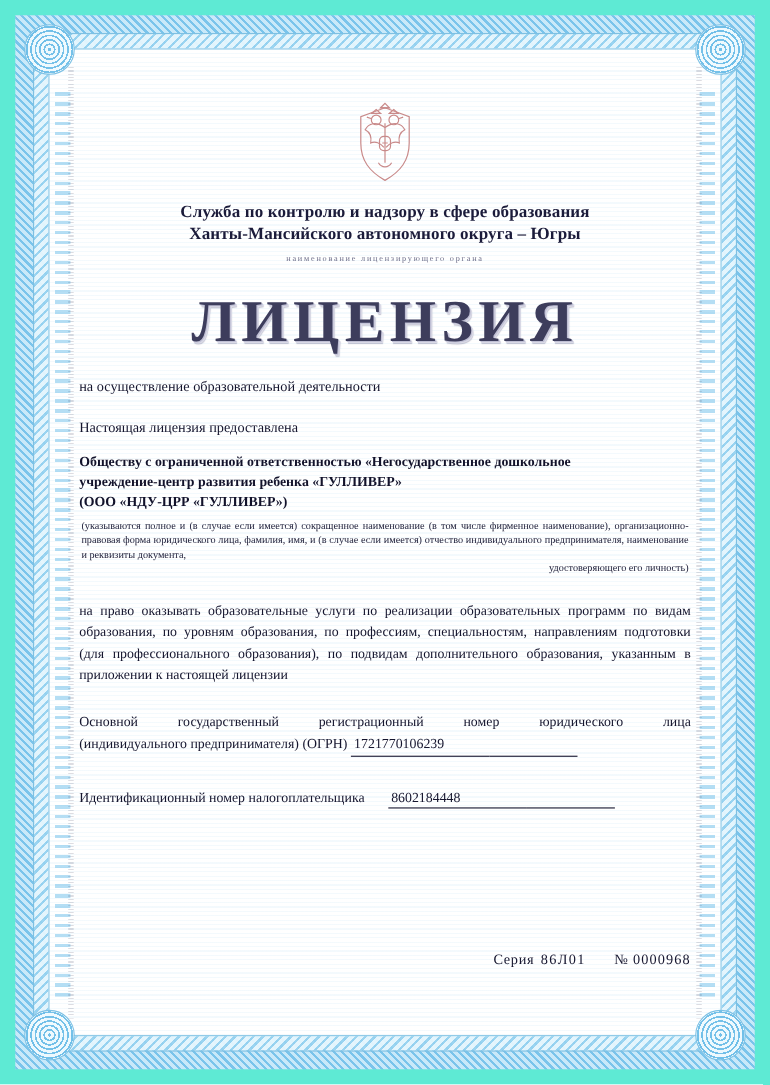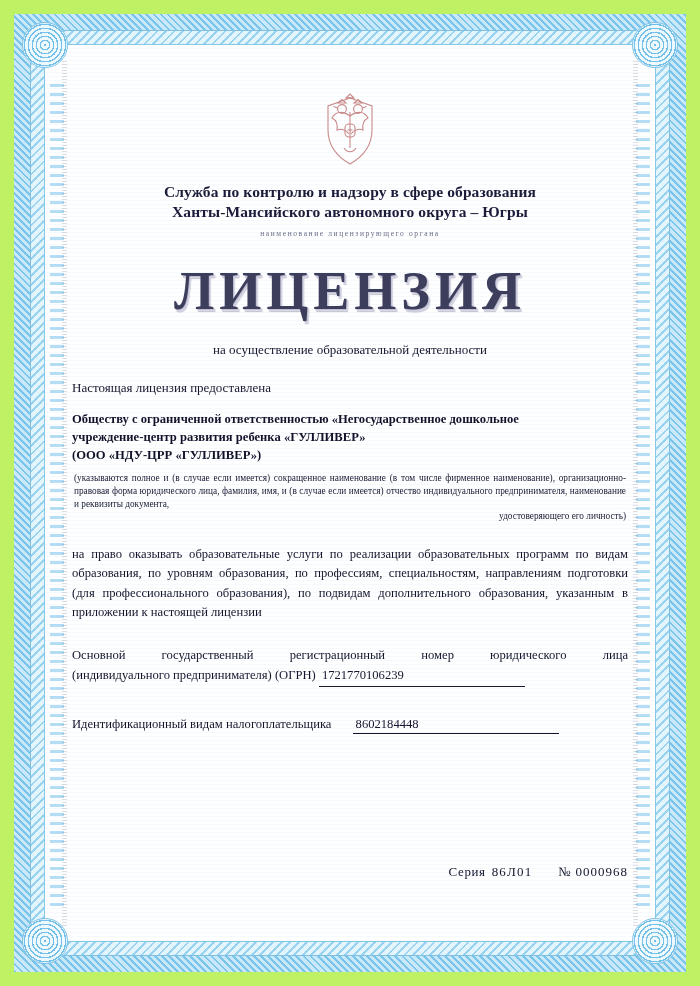--- a/index.html
+++ b/index.html
@@ -12,21 +12,21 @@
     height: 986px;
     font-family: "Liberation Serif", serif;
     overflow: hidden;
   }
 
   
   .page {
     position: relative;
     width: 700px;
     height: 986px;
-    background: #bef264;
+    background: #5eead4;
     box-sizing: border-box;
   }
 
   .border-outer {
     position: absolute;
     left: 14px;
     top: 14px;
     right: 14px;
     bottom: 14px;
     background:
@@ -165,21 +165,20 @@
   .numline {
     display: flex;
     justify-content: space-between;
     align-items: baseline;
     font-size: 13.5px;
     color: #15152e;
     margin-top: 18px;
   }
 
   .subject {
-    text-align: center;
     font-size: 13px;
     color: #15152e;
     margin-top: 20px;
   }
 
   .granted {
     font-size: 13px;
     color: #15152e;
     margin-top: 22px;
   }
@@ -354,21 +353,21 @@
 
     <div class="ogrn-block">
       <div class="ogrn-line1">Основной государственный регистрационный номер юридического лица</div>
       <div>
         <span>(индивидуального предпринимателя) (ОГРН)</span>
         <span class="underlined">1721770106239</span><span class="underline-tail"></span>
       </div>
     </div>
 
     <div class="inn-block">
-      <span class="label">Идентификационный видам налогоплательщика</span>
+      <span class="label">Идентификационный номер налогоплательщика</span>
       <span class="underlined">8602184448</span><span class="underline-tail"></span>
     </div>
 
     <div class="series-line">
       <span class="series-label">Серия</span><span class="series-code">86Л01</span><span class="num-sign">№</span><span class="num-value">0000968</span>
     </div>
 
   </div>
 </div>
 

